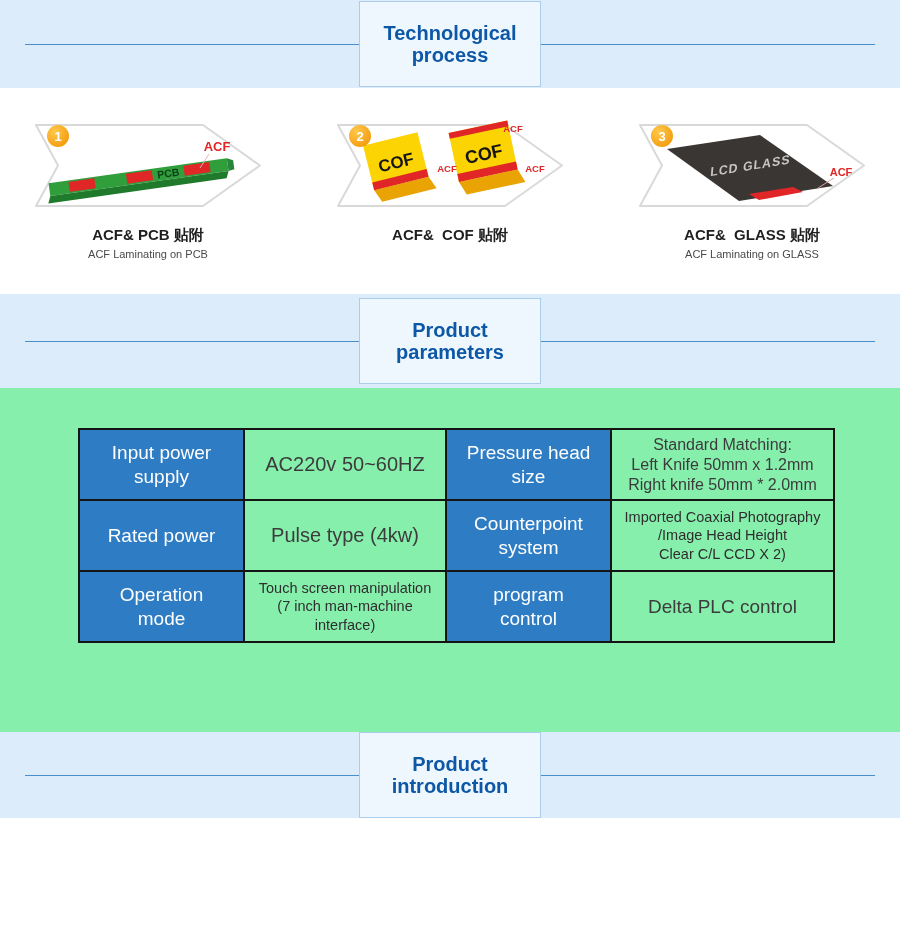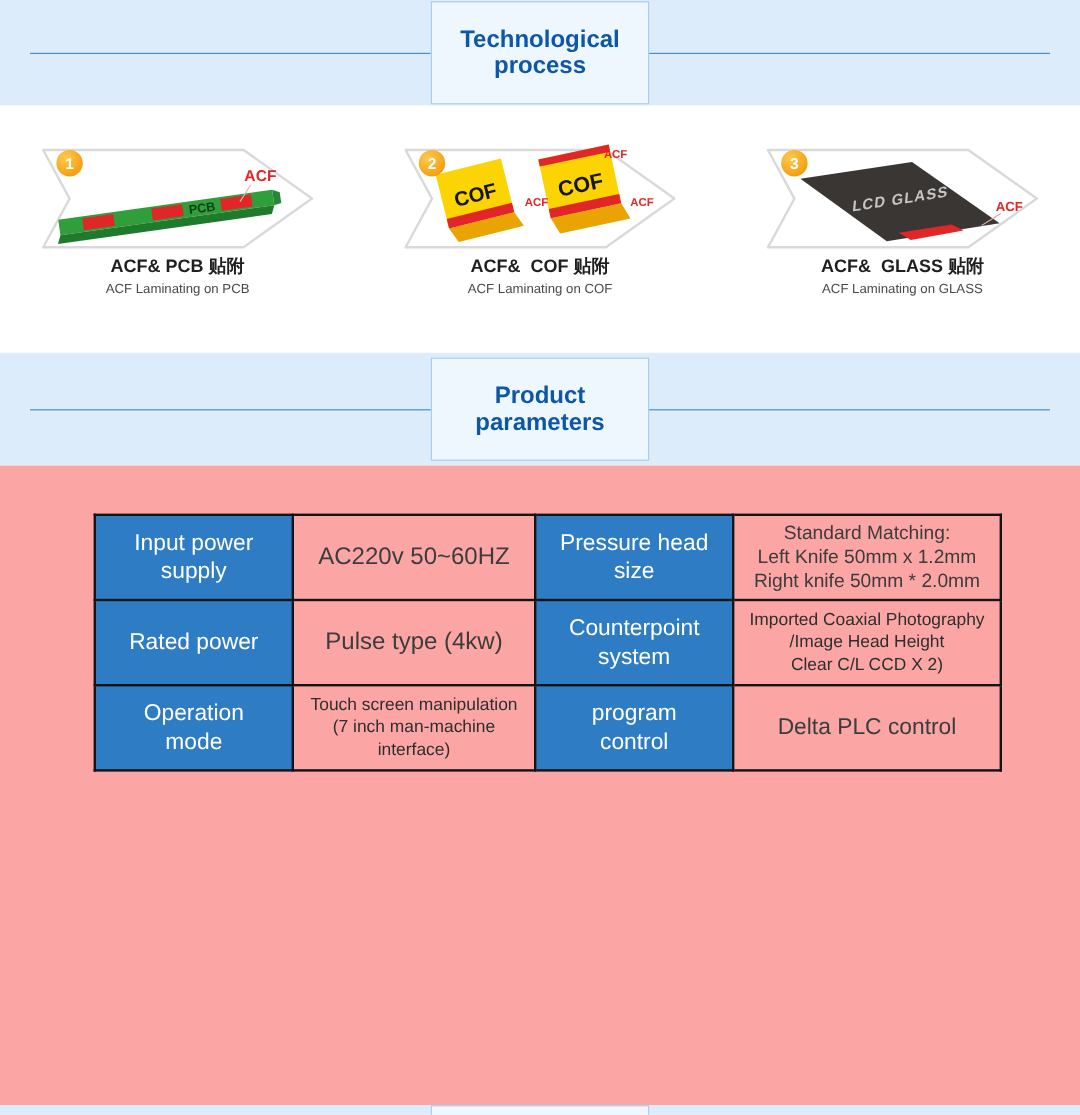--- a/index.html
+++ b/index.html
@@ -17,24 +17,24 @@
   .header-box{
     border:1px solid #a9cdea;background:#eff7fe;
     min-width:160px;padding:20px 10px;text-align:center;
     color:#0d57a7;font-size:20px;font-weight:bold;line-height:1.1;
   }
   
   .steps{height:206px;box-sizing:border-box;display:flex;justify-content:space-between;
          padding:30px 28px 0;background:#fff;}
   .step{width:240px;text-align:center;}
   svg.step-art{width:230px;height:95px;display:block;margin:0 auto;}
-  .step-title{margin-top:0;font-size:15px;font-weight:bold;color:#1f1f1f;white-space:pre-wrap;}
+  .step-title{margin-top:13px;font-size:15px;font-weight:bold;color:#1f1f1f;white-space:pre-wrap;}
   .step-sub{margin-top:3px;font-size:11px;color:#494949;}
   
-  .params{height:533px;box-sizing:border-box;padding-top:40px;background:#fca5a5;}
+  .params{height:344px;box-sizing:border-box;padding-top:40px;background:#86efac;}
   table.params-table{border-collapse:collapse;margin-left:78px;table-layout:fixed;}
   table.params-table td{
     border:2px solid #141414;height:71px;text-align:center;vertical-align:middle;
     white-space:pre-line;padding:0 2px;box-sizing:border-box;line-height:1.25;
   }
   td.cell-label{background:#2e7cc3;color:#ffffff;font-size:19px;}
   td.v-lg{font-size:20px;color:#3c3c3c;}
   td.v-md{font-size:19px;color:#3c3c3c;}
   td.v-sm{font-size:14.5px;color:#2e2e2e;}
   td.v-sm3{font-size:16px;color:#3c3c3c;line-height:1.22;}
@@ -106,21 +106,20 @@
         <rect x="-30" y="8" width="60" height="8" fill="#e02626"></rect>
         <text x="0" y="0" font-size="18" font-weight="bold" fill="#151515" text-anchor="middle">COF</text>
       </g>
       <text x="178" y="14" font-size="9.5" font-weight="bold" fill="#e02626" text-anchor="middle">ACF</text>
       <text x="112" y="54" font-size="9.5" font-weight="bold" fill="#e02626" text-anchor="middle">ACF</text>
       <text x="200" y="54" font-size="9.5" font-weight="bold" fill="#e02626" text-anchor="middle">ACF</text>
       <circle cx="25" cy="18" r="11" fill="url(#badge2)"></circle>
       <text x="25" y="22.5" font-size="13" font-weight="bold" fill="#ffffff" text-anchor="middle">2</text>
     </svg>
     <div class="step-title">ACF&amp;  COF 贴附</div>
-    <div class="step-sub">ACF Laminating on COF</div>
   </div>
 
   <div class="step">
     <svg class="step-art" viewBox="0 0 230 95">
       <defs>
         <radialGradient id="badge3" cx="35%" cy="30%" r="75%">
           <stop offset="0%" stop-color="#ffc94d"></stop>
             <stop offset="100%" stop-color="#f39c0e"></stop>
         </radialGradient>
       </defs>

